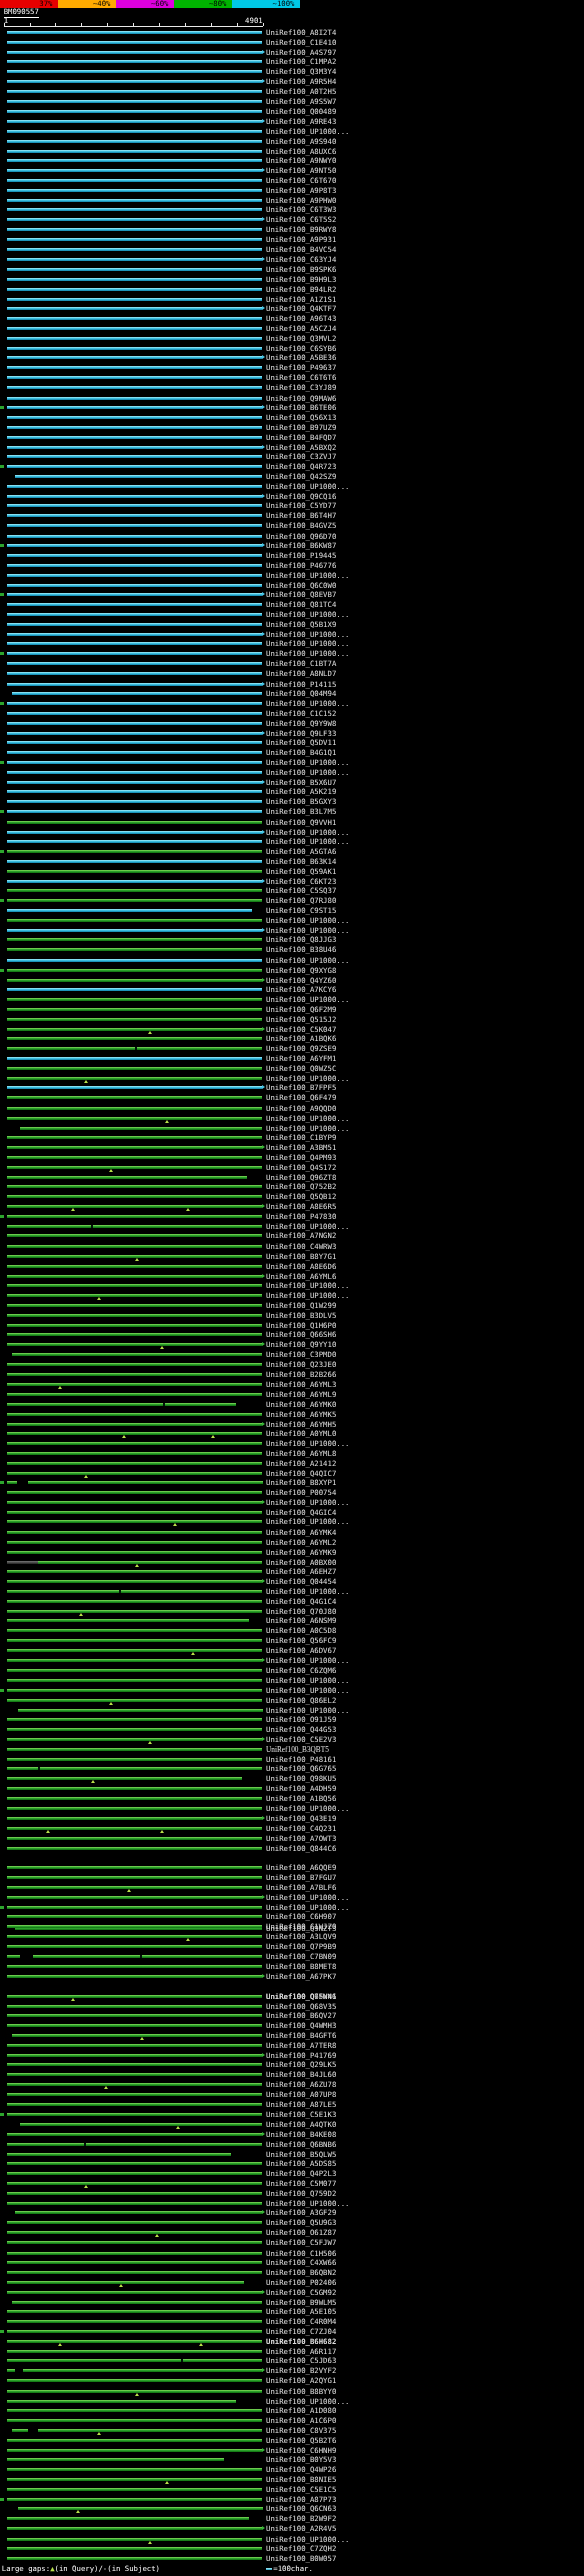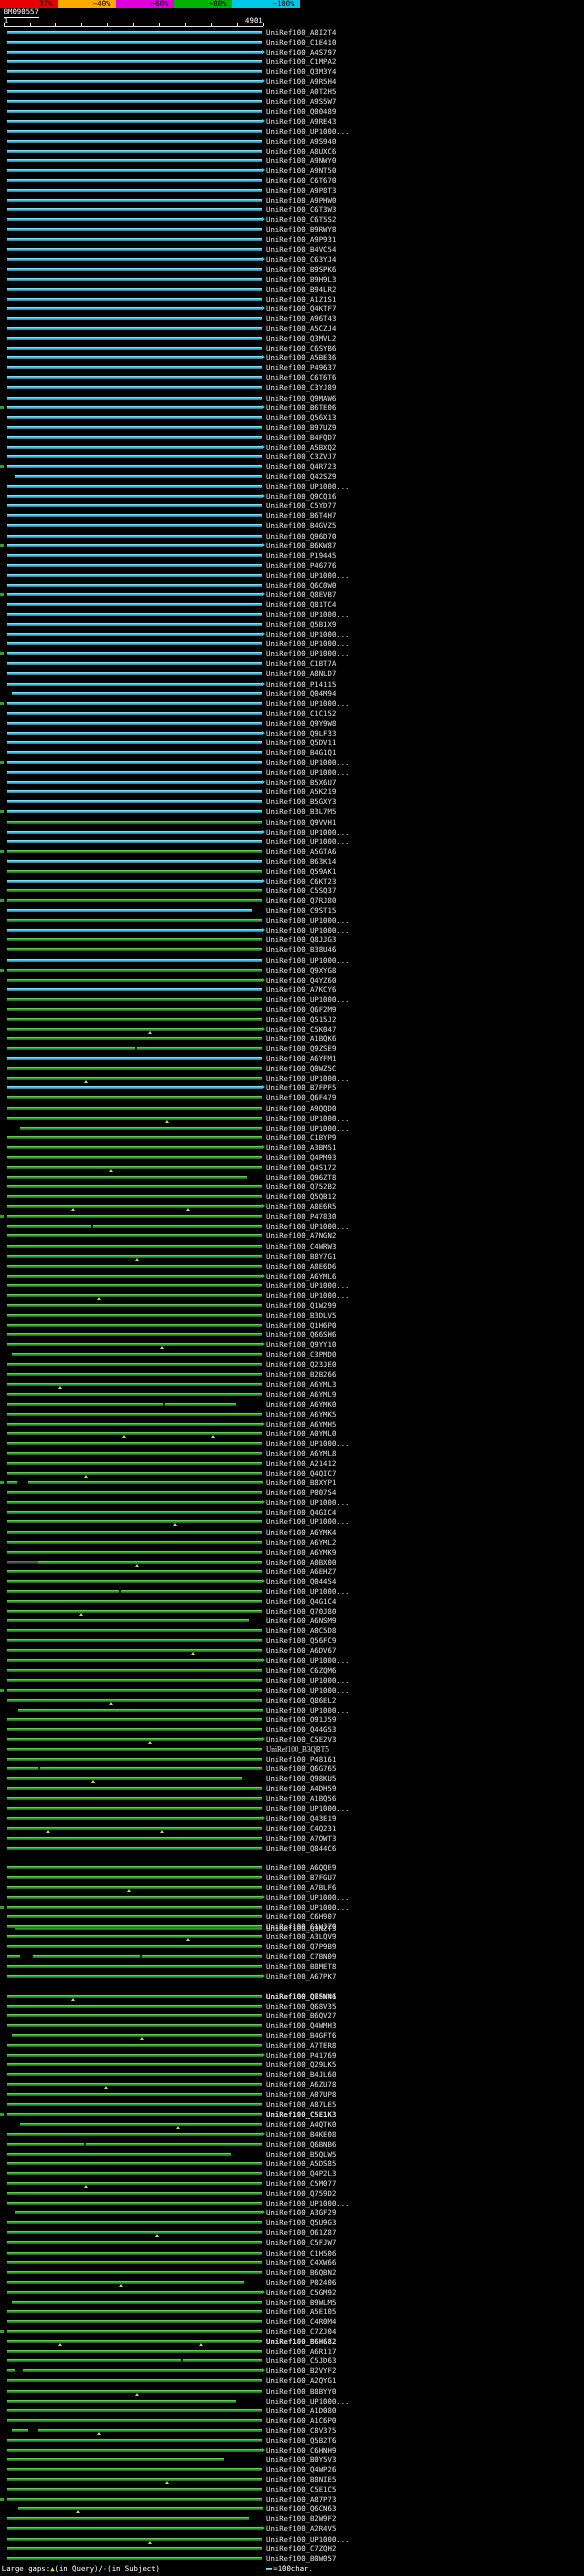--- a/index.html
+++ b/index.html
@@ -1039,21 +1039,21 @@
         <div class="hit-label">UniRef100_A6ZU78</div>
       </div>
       <div class="hit-row" style="top: 2062px;">
         <div class="bar g" style="left: 7.3px; width: 255px;"></div>
         <div class="hit-label">UniRef100_A07UP8</div>
       </div>
       <div class="hit-row" style="top: 2072px;">
         <div class="bar g" style="left: 7.3px; width: 255px;"></div>
         <div class="hit-label">UniRef100_A87LE5</div>
       </div>
-      <div class="hit-row" style="top: 2082px; font-weight: bold;">
+      <div class="hit-row" style="top: 2082px;">
         <div class="ltick"></div>
         <div class="bar g" style="left: 7.3px; width: 255px;"></div>
         <div class="hit-label">UniRef100_C5E1K3</div>
       </div>
       <div class="hit-row" style="top: 2092px;">
         <div class="bar g" style="left: 20px; width: 242px;"></div>
         <div class="gap-tri" style="left: 176px;"></div>
         <div class="hit-label">UniRef100_A4QTK0</div>
       </div>
       <div class="hit-row" style="top: 2102px;">

